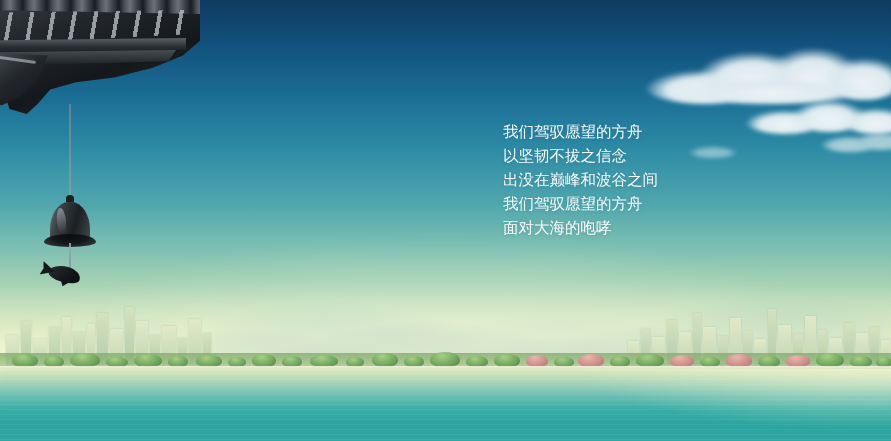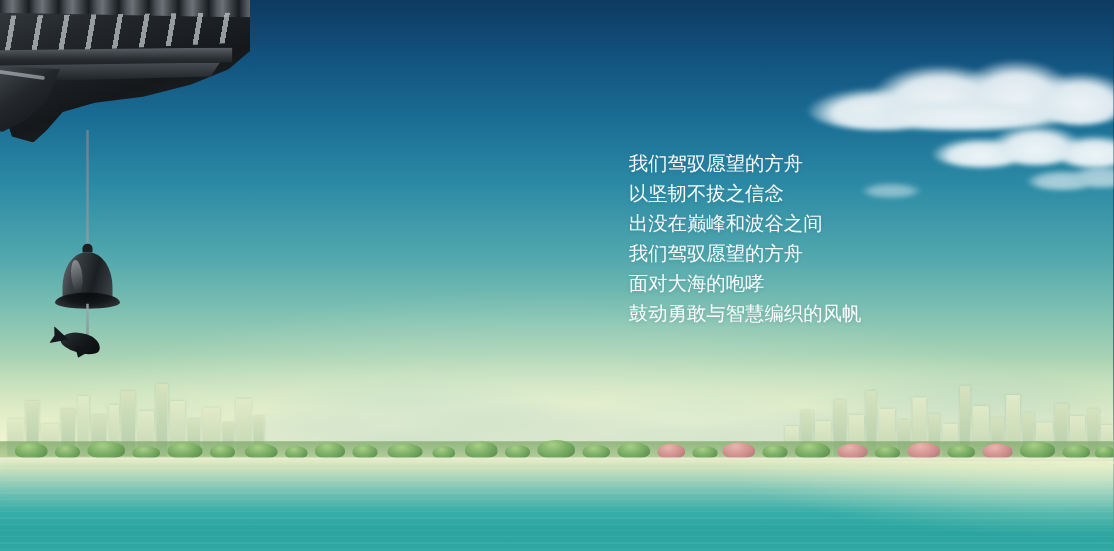--- a/index.html
+++ b/index.html
@@ -419,16 +419,15 @@
     <div class="fish-fin"></div>
   </div>
 
 
   <div class="poem">
     <div class="poem-line">我们驾驭愿望的方舟</div>
     <div class="poem-line">以坚韧不拔之信念</div>
     <div class="poem-line">出没在巅峰和波谷之间</div>
     <div class="poem-line">我们驾驭愿望的方舟</div>
     <div class="poem-line">面对大海的咆哮</div>
-    <div class="poem-line">鼓动勇敢与智慧编织的风帆</div>
   </div>
 
 </div>
 
 </body></html>

